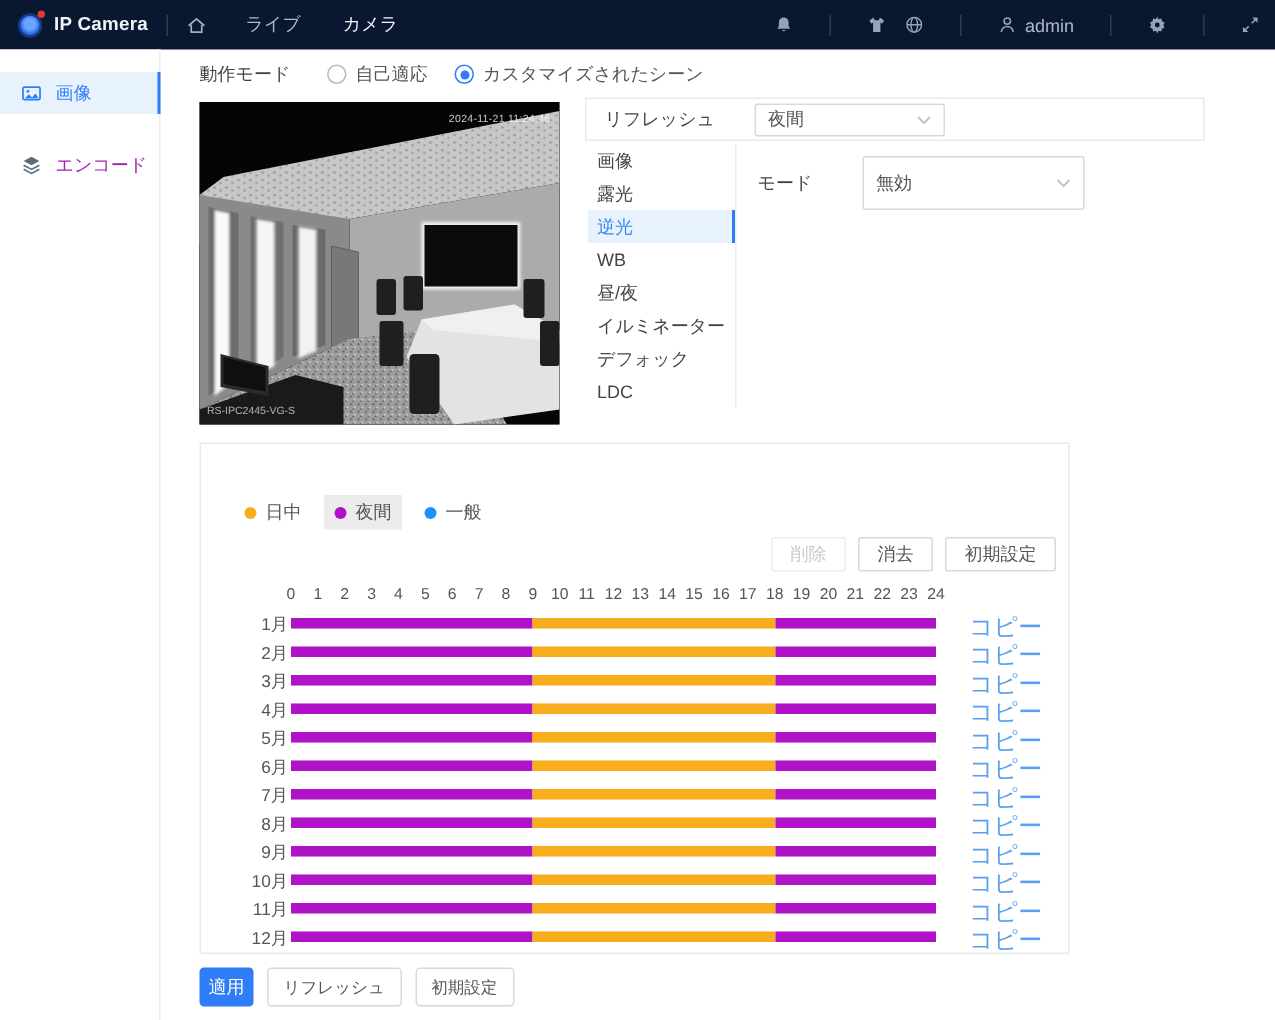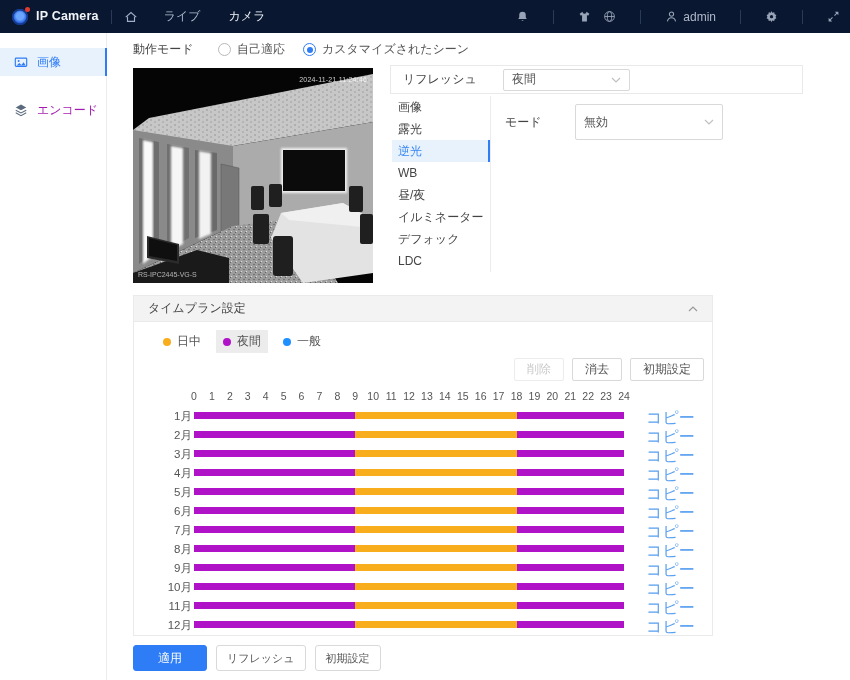--- a/index.html
+++ b/index.html
@@ -72,21 +72,21 @@
   .tp-axis{position:absolute;top:94px;left:0;width:100%;height:12px;}
   .tick{position:absolute;transform:translateX(-50%);font-size:10.5px;color:#555;}
   .tp-rows{position:absolute;top:110px;left:0;width:100%;}
   .tp-row{position:relative;height:19px;}
   .month-label{position:absolute;left:18px;top:3px;width:40px;text-align:right;color:#555;font-size:11.5px;}
   .track{position:absolute;left:60px;top:6px;width:430px;height:7px;background:#e9e9e9;}
   .seg{position:absolute;top:0;height:100%;}
   .copy-link{position:absolute;left:512px;top:2px;color:#5aa0f0;cursor:pointer;font-size:16px;}
   
   .footer{position:absolute;top:645px;left:133px;display:flex;gap:9px;align-items:center;}
-  .btn-apply{height:26px;padding:0 24px;background:#2e7cf6;border:1px solid #2e7cf6;color:#fff;border-radius:3px;font-size:12px;display:flex;align-items:center;cursor:pointer;font-family:inherit;}
+  .btn-apply{height:26px;padding:0 5px;background:#2e7cf6;border:1px solid #2e7cf6;color:#fff;border-radius:3px;font-size:12px;display:flex;align-items:center;cursor:pointer;font-family:inherit;}
   .btn-plain{height:26px;padding:0 10px;border:1px solid #d9d9d9;border-radius:3px;background:#fff;color:#555;font-size:11px;display:flex;align-items:center;cursor:pointer;font-family:inherit;}
 </style>
 </head>
 <body>
 
 <div class="topbar">
   <div class="brand">
     <div class="logo">
         <div class="reddot"></div>
       </div>
@@ -266,28 +266,20 @@
     <span>無効</span>
     <span class="chev">
         <svg viewBox="0 0 10 6" width="10" height="6">
           <path d="M1 1l4 4 4-4" fill="none" stroke="currentColor" stroke-width="1.2"></path>
         </svg>
       </span>
   </div>
 </div>
 
 <div class="tp-panel">
-  <div class="tp-header">
-    <span>タイムプラン設定</span>
-    <span class="caret">
-        <svg viewBox="0 0 10 6" width="10" height="6">
-          <path d="M1 5l4-4 4 4" fill="none" stroke="currentColor" stroke-width="1.2"></path>
-        </svg>
-      </span>
-  </div>
   <div class="tp-legend" id="tp-legend">
       <span class="legend-item">
         <span class="legend-dot" style="background: rgb(248, 173, 29);"></span>
         <span>日中</span>
       </span>
       <span class="legend-item selected">
         <span class="legend-dot" style="background: rgb(176, 18, 200);"></span>
         <span>夜間</span>
       </span>
       <span class="legend-item">

